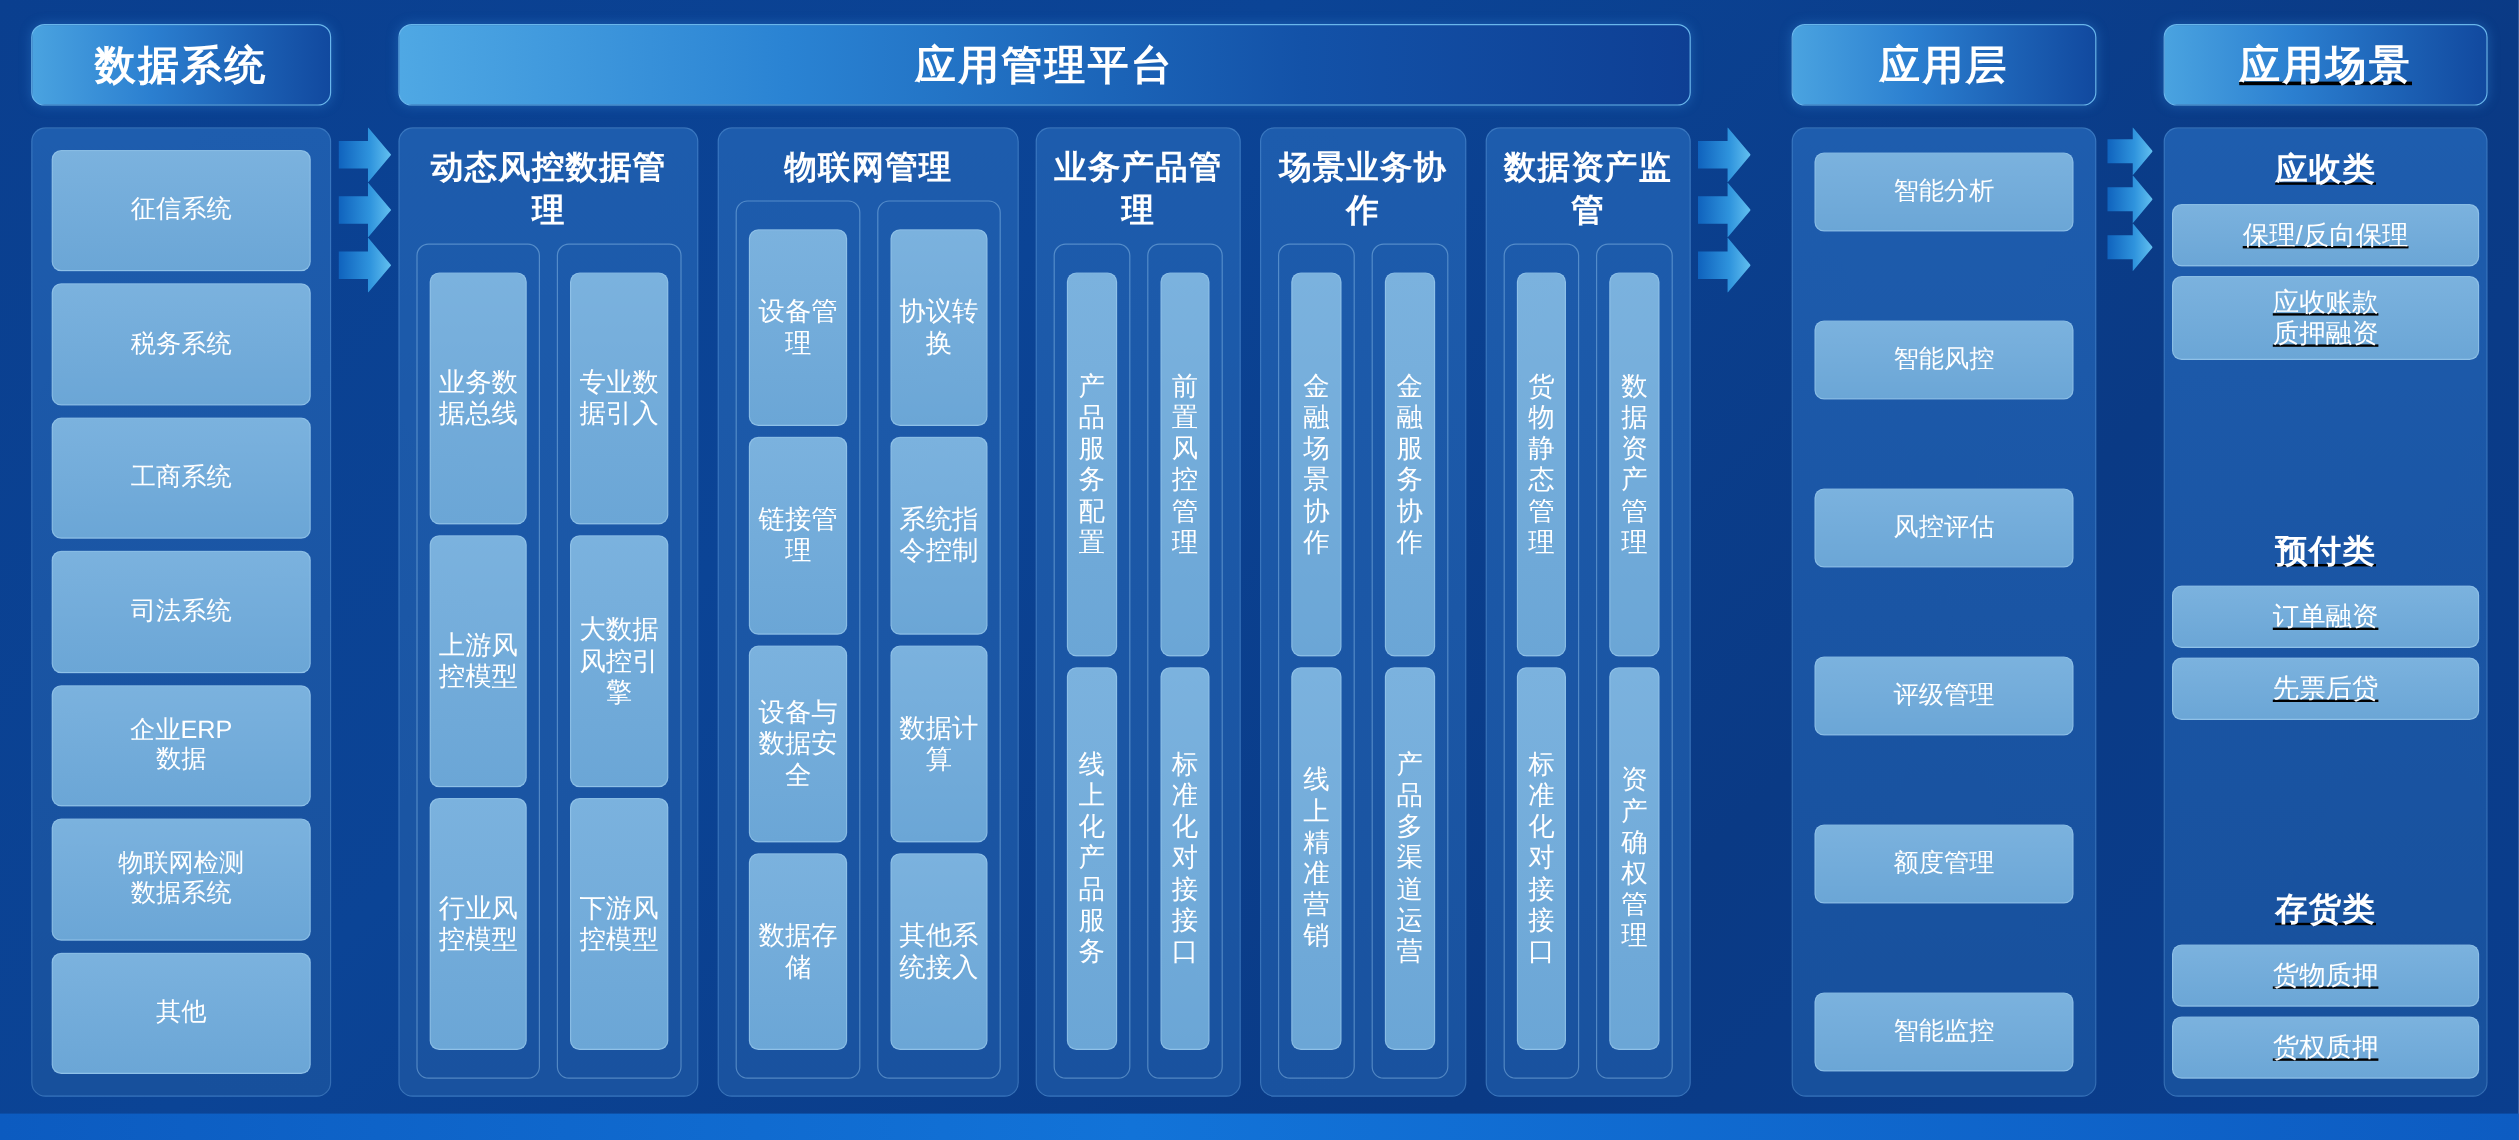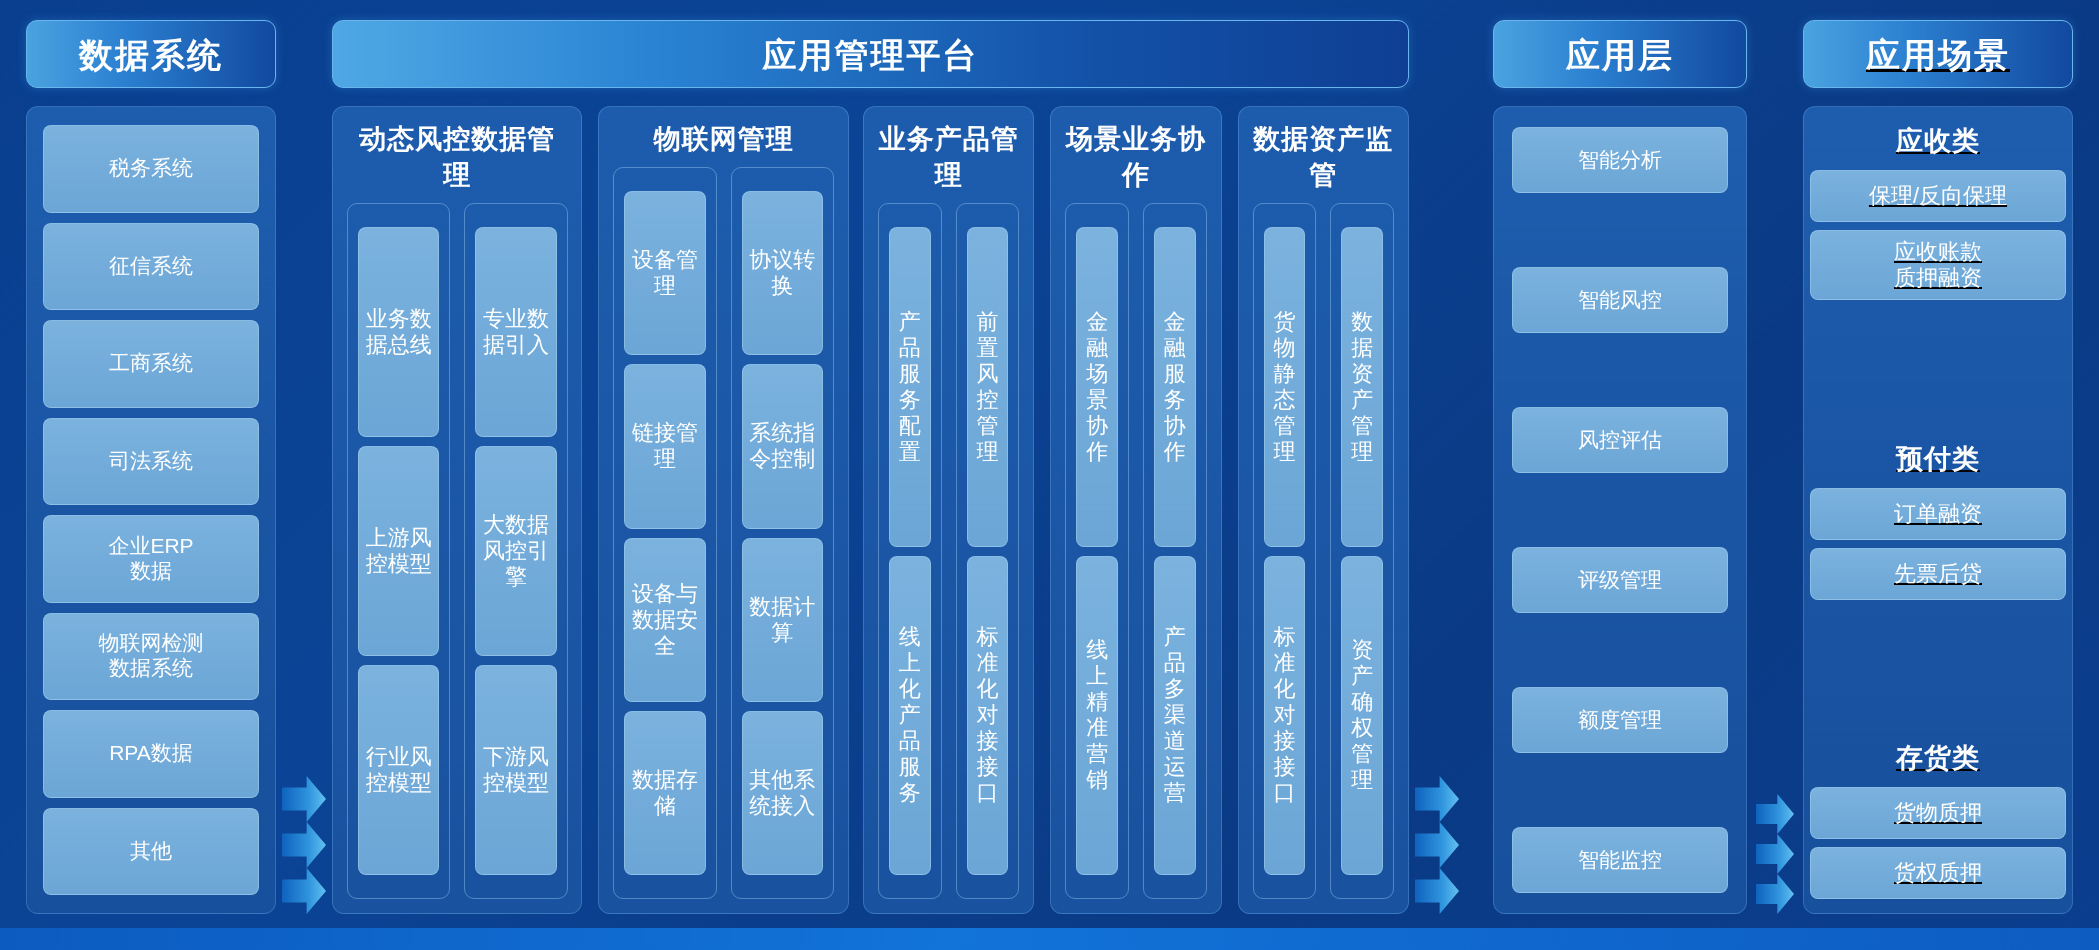--- a/index.html
+++ b/index.html
@@ -14,21 +14,21 @@
   }
   .bottom-strip {
     position: absolute; left: 0; right: 0; bottom: 0; height: 22px;
     background: linear-gradient(90deg, #0c5bc0 0%, #1273d8 45%, #0d5cc2 100%);
   }
 
   .canvas {
     position: absolute;
     left: 0; top: 0; right: 0; bottom: 22px;
     display: flex;
-    align-items: flex-end;
+    align-items: flex-start;
     padding: 20px 26px 14px 26px;
     gap: 0;
   }
 
   
   .col { display: flex; flex-direction: column; height: 100%; }
 
   .col-header {
     border-radius: 11px;
     color: #ffffff;
@@ -155,29 +155,28 @@
   .c5 .chip.two-line { min-height: 70px; }
 </style>
 </head>
 <body>
 
 <div class="canvas">
 
   <div class="col c1">
     <div class="col-header">数据系统</div>
     <div class="col-body">
+      <div class="chip">征信系统</div>
       <div class="chip">税务系统</div>
-      <div class="chip">征信系统</div>
       <div class="chip">工商系统</div>
       <div class="chip">司法系统</div>
       <div class="chip">企业ERP
 数据</div>
       <div class="chip">物联网检测
 数据系统</div>
-      <div class="chip">RPA数据</div>
       <div class="chip">其他</div>
     </div>
   </div>
 
   <div class="arrow-col">
     <div class="arrow-spacer"></div>
     <div class="arrow"></div>
     <div class="arrow-spacer"></div>
     <div class="arrow"></div>
     <div class="arrow-spacer"></div>

